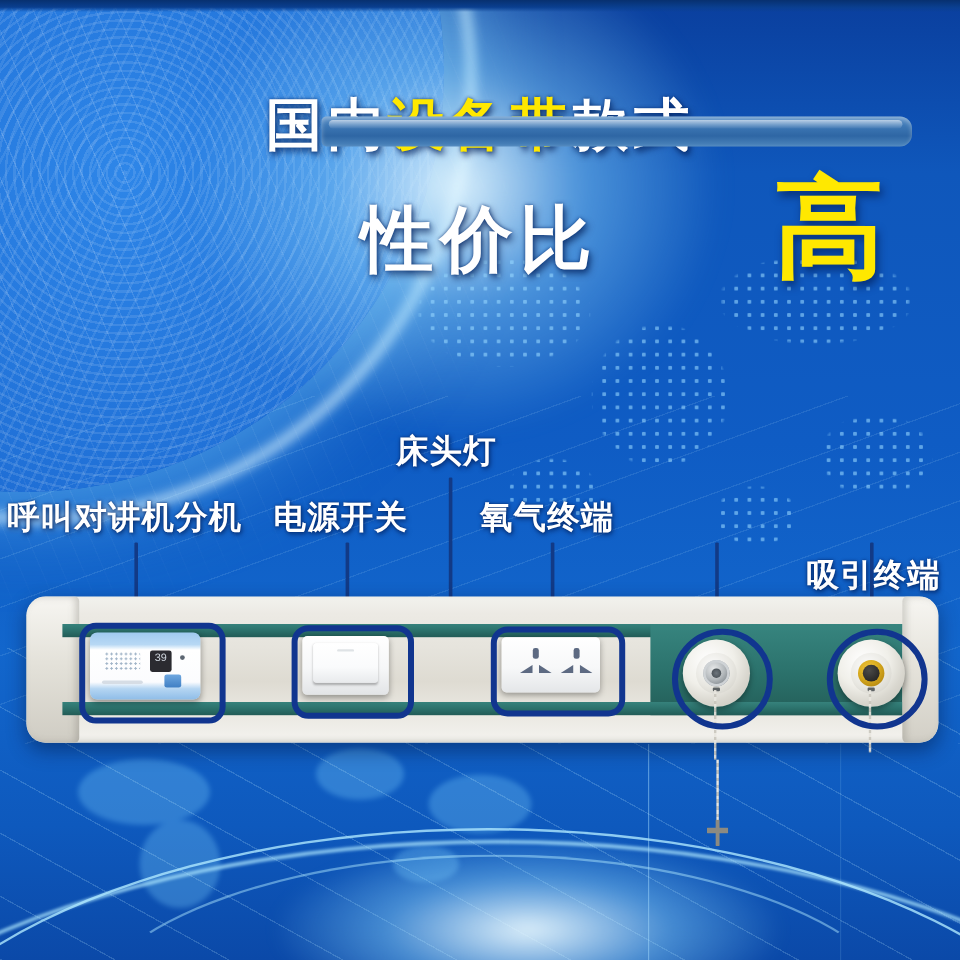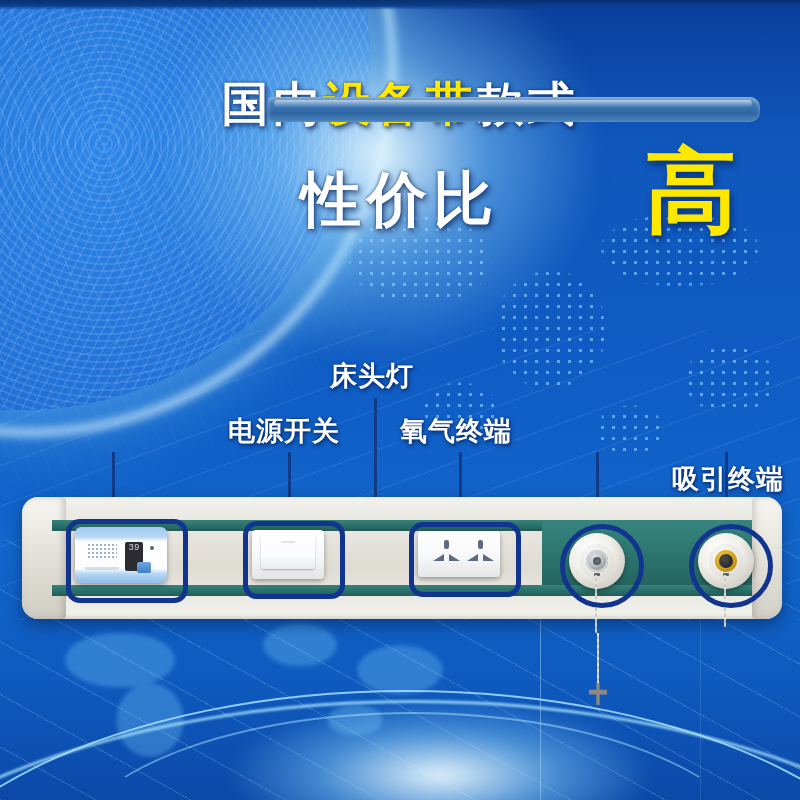--- a/index.html
+++ b/index.html
@@ -174,23 +174,23 @@
     position:absolute;left:75px;top:527px;width:92px;height:56px;border-radius:6px;
     background:linear-gradient(180deg,#9fc9ef 0%, #b7d8f4 18%, #ffffff 26%, #fbfcfe 74%, #b4d5f2 84%, #8fbde8 100%);
     box-shadow:0 2px 5px rgba(0,0,0,.35);
   }
   .ic-grille{
     position:absolute;left:12px;top:16px;width:30px;height:16px;border-radius:3px;
     background-image:radial-gradient(circle,#8fa6bd 0.9px, rgba(0,0,0,0) 1.1px);
     background-size:4px 4px;opacity:.85;
   }
   .ic-lcd{
-    position:absolute;left:50px;top:15px;width:18px;height:29px;border-radius:2px;
+    position:absolute;left:50px;top:15px;width:18px;height:18px;border-radius:2px;
     background:#2b2b30;color:#cfd6dd;font-size:9px;line-height:13px;text-align:center;
-    font-family:Liberation Mono, monospace;
+    font-family:Liberation Sans, sans-serif;
   }
   .ic-led{position:absolute;left:75px;top:19px;width:4px;height:4px;border-radius:50%;background:#5c6672;}
   .ic-btn{
     position:absolute;left:62px;top:35px;width:14px;height:11px;border-radius:2px;
     background:linear-gradient(180deg,#6fa8e0,#3f7fc4);
   }
   .ic-slot{position:absolute;left:10px;top:40px;width:34px;height:3px;border-radius:2px;background:#d6dde5;}
 
   
   .switch-plate{
@@ -279,20 +279,21 @@
   <div class="vline" style="left:540px;"></div>
   <div class="vline" style="left:700px;opacity:.3;"></div>
   <div class="bg-topdark"></div>
 
   <div class="headline">
     <span>国内</span><span class="hl-y">设备带</span><span>款式</span>
   </div>
   <div class="subline">性价比</div>
   <div class="bigchar">高</div>
 
+  <div class="callout" style="left:6px;  top:413px; font-size:27px; letter-spacing:1px;">呼叫对讲机分机</div>
   <div class="callout" style="left:228px;top:413px; font-size:27px; letter-spacing:1px;">电源开关</div>
   <div class="callout" style="left:330px;top:358px; font-size:27px; letter-spacing:1px;">床头灯</div>
   <div class="callout" style="left:400px;top:413px; font-size:27px; letter-spacing:1px;">氧气终端</div>
   <div class="callout" style="left:672px;top:413px; font-size:27px; letter-spacing:1px;margin-top:48px;">吸引终端</div>
 
   <div class="lead" style="left:112px;top:452px;height:75px;"></div>
   <div class="lead" style="left:288px;top:452px;height:78px;"></div>
   <div class="lead" style="left:374px;top:398px;height:208px;"></div>
   <div class="lead" style="left:459px;top:452px;height:79px;"></div>
   <div class="lead" style="left:596px;top:452px;height:72px;"></div>

